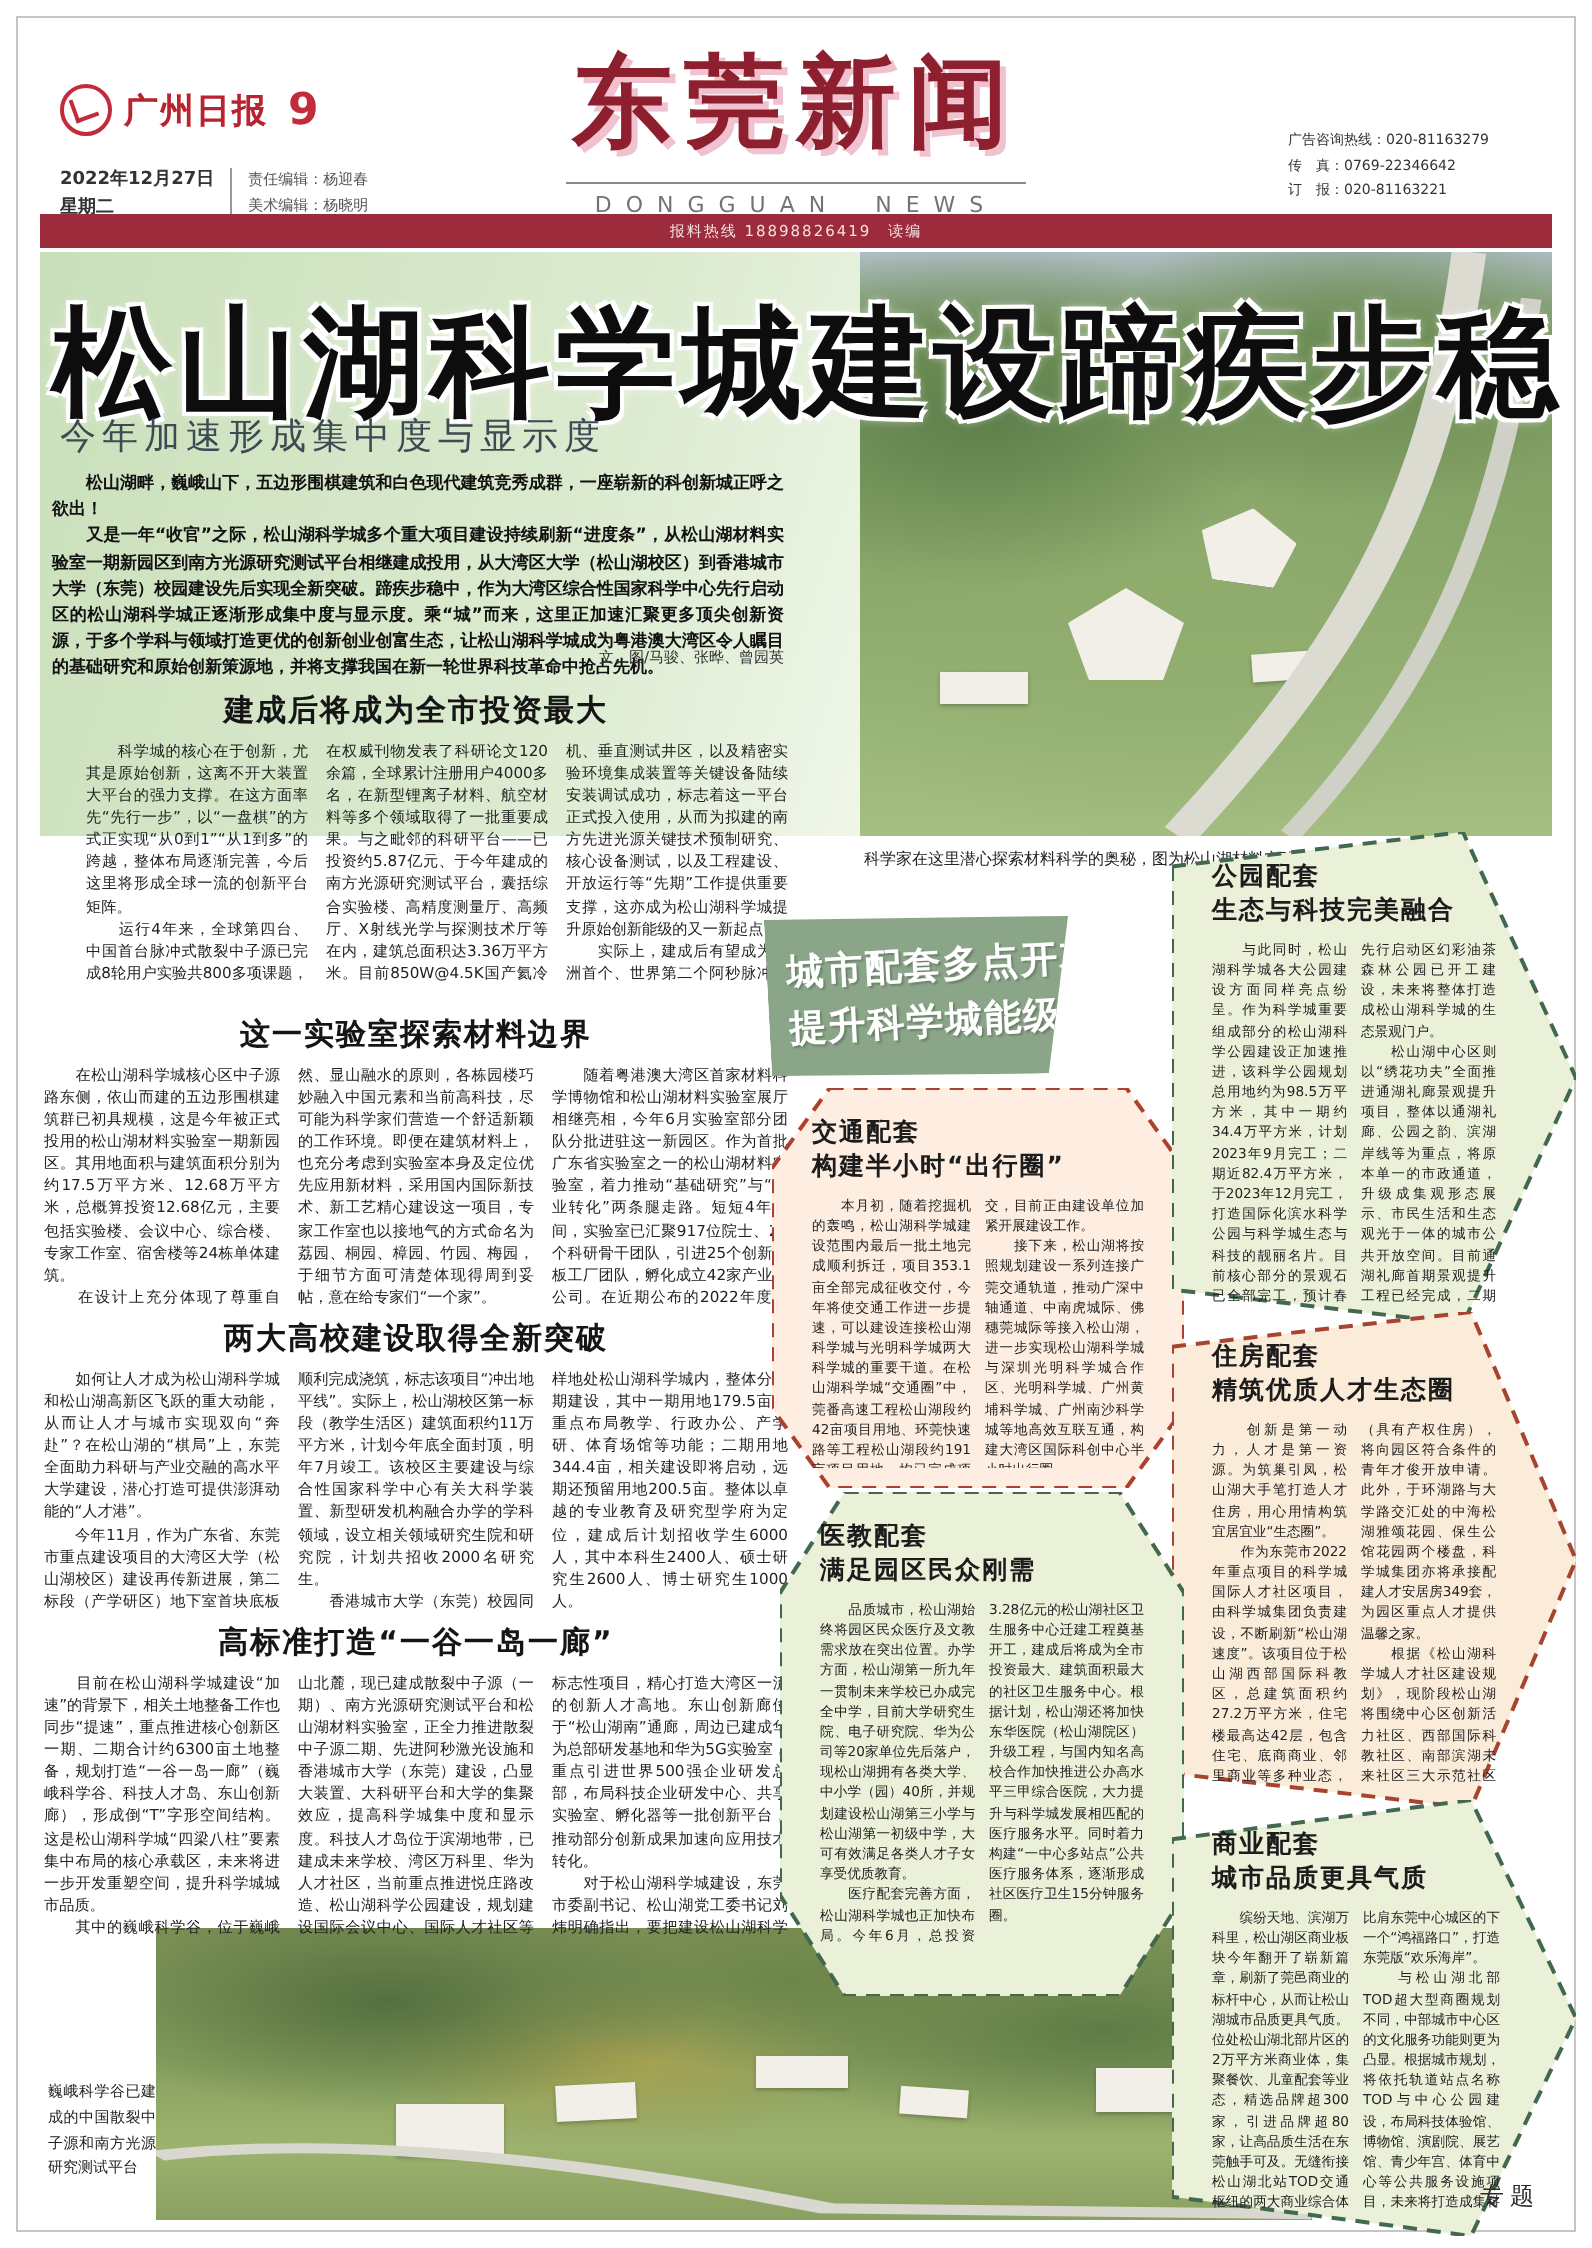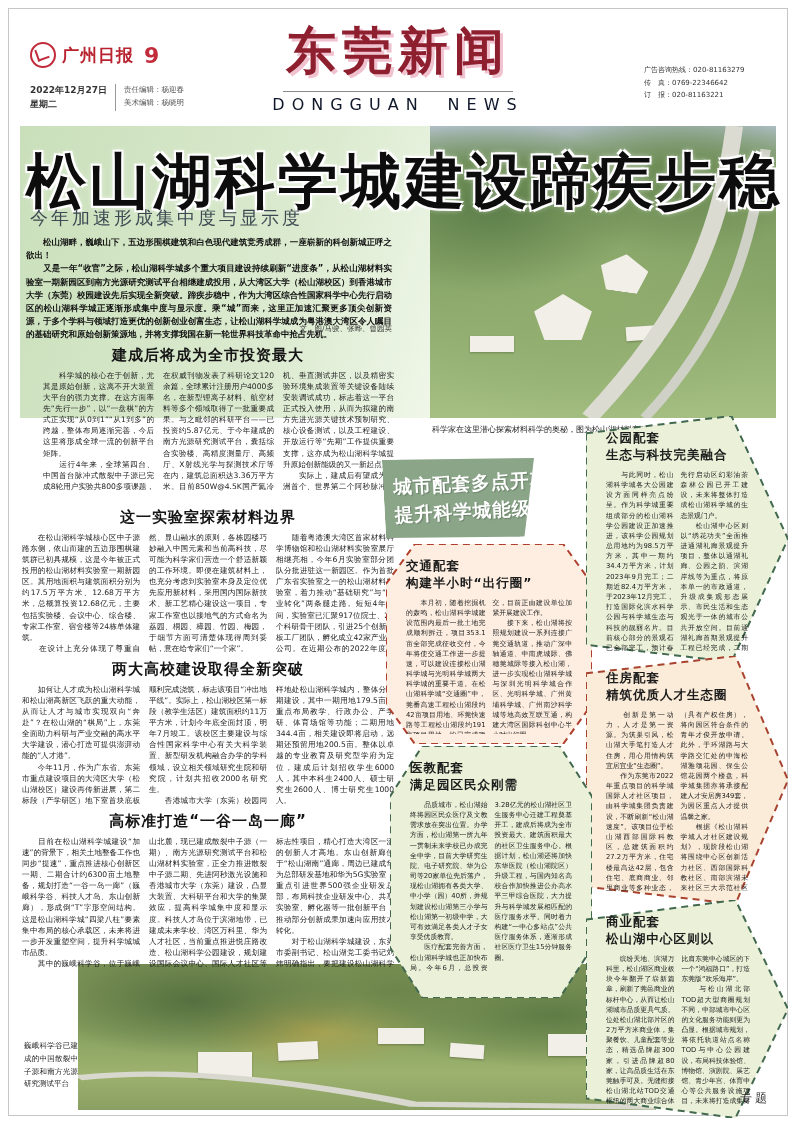--- a/index.html
+++ b/index.html
@@ -14,21 +14,21 @@
         border-left:2px solid #c22b3a;border-bottom:2px solid #c22b3a;transform:rotate(-20deg);}
   .logo-text{font-size:17px;font-weight:bold;color:#b8232f;letter-spacing:1px;}
   .logo-pageno{font-size:22px;font-weight:bold;color:#c22b3a;margin-left:4px;}
   .dateline{position:absolute;left:30px;top:84px;display:flex;align-items:stretch;gap:8px;z-index:3;}
   .date-block{font-size:9px;font-weight:bold;color:#333;line-height:1.5;}
   .editor-block{border-left:1px solid #999;padding-left:8px;font-size:7.5px;color:#555;line-height:1.7;}
   .masthead{position:absolute;left:248px;top:18px;width:300px;text-align:center;z-index:3;}
   .masthead-title{font-family:Liberation Mono, monospace;font-size:50px;font-weight:bold;
         color:#8e1f2f;letter-spacing:6px;text-shadow:3px 3px 0 #f0c2cf;white-space:nowrap;}
   .masthead-rule{width:230px;border-top:1px solid #8a8a8a;margin:6px auto 3px auto;}
-  .masthead-en{font-size:16px;color:#0f172a;letter-spacing:7px;}
+  .masthead-en{font-size:11px;color:#737373;letter-spacing:7px;}
   .contact{position:absolute;left:644px;top:64px;font-size:7px;color:#333;line-height:1.8;z-index:3;}
   .hotline-bar{position:absolute;left:20px;top:107px;width:756px;height:17px;background:#9c2c3c;z-index:3;
         display:flex;align-items:center;justify-content:center;}
   .hotline-bar span{color:#f3dfe2;font-size:7.5px;letter-spacing:1px;}
 
   
   .banner-bg{position:absolute;left:20px;top:126px;width:756px;height:292px;z-index:1;
         background:linear-gradient(108deg,#c9dfba 0%,#dcebd0 38%,#f2f8ec 62%,#ffffff 78%);}
   .photo-top{position:absolute;left:430px;top:126px;width:346px;height:292px;z-index:1;overflow:hidden;
         background:
@@ -120,20 +120,23 @@
   <div class="masthead">
     <div class="masthead-title">东莞新闻</div>
     <div class="masthead-rule"></div>
     <div class="masthead-en">DONGGUAN　NEWS</div>
   </div>
   <div class="contact">
     <div>广告咨询热线：020-81163279</div>
     <div>传　真：0769-22346642</div>
     <div>订　报：020-81163221</div>
   </div>
+  <div class="hotline-bar">
+    <span>报料热线 18898826419　读编</span>
+  </div>
 
   <div class="banner-bg"></div>
   <div class="photo-top">
     <div class="bld pent" style="left:104px;top:168px;width:58px;height:46px;"></div>
     <div class="bld pent" style="left:170px;top:128px;width:48px;height:38px;transform:rotate(8deg);"></div>
     <div class="bld" style="left:40px;top:210px;width:44px;height:16px;"></div>
     <div class="bld" style="left:196px;top:200px;width:38px;height:14px;transform:rotate(-4deg);"></div>
     <svg class="pt-road" viewBox="0 0 100 100" preserveAspectRatio="none">
       <path d="M88 0 C84 35 76 62 46 100" stroke="#dcdbd2" stroke-width="5" fill="none"></path>
       <path d="M97 8 C93 40 86 70 62 100" stroke="#cfd0c6" stroke-width="3" fill="none"></path>
@@ -223,21 +226,21 @@
       <div class="hex-body">　　品质城市，松山湖始终将园区民众医疗及文教需求放在突出位置。办学方面，松山湖第一所九年一贯制未来学校已办成完全中学，目前大学研究生院、电子研究院、华为公司等20家单位先后落户，现松山湖拥有各类大学、中小学（园）40所，并规划建设松山湖第三小学与松山湖第一初级中学，大可有效满足各类人才子女享受优质教育。
 　　医疗配套完善方面，松山湖科学城也正加快布局。今年6月，总投资3.28亿元的松山湖社区卫生服务中心迁建工程奠基开工，建成后将成为全市投资最大、建筑面积最大的社区卫生服务中心。根据计划，松山湖还将加快东华医院（松山湖院区）升级工程，与国内知名高校合作加快推进公办高水平三甲综合医院，大力提升与科学城发展相匹配的医疗服务水平。同时着力构建“一中心多站点”公共医疗服务体系，逐渐形成社区医疗卫生15分钟服务圈。</div>
     </div>
   </div>
   <div class="hex hex-business">
     <svg viewBox="0 0 100 100" preserveAspectRatio="none">
       <polygon class="hexshape fill-green" points="0,9 74,0 100,50 74,100 0,91"></polygon>
       </svg>
     <div class="hex-content" style="padding-right:38px;">
       <div class="hex-title">商业配套</div>
-      <div class="hex-sub">松山湖中心区则以</div>
+      <div class="hex-sub">城市品质更具气质</div>
       <div class="hex-body">　　缤纷天地、滨湖万科里，松山湖区商业板块今年翻开了崭新篇章，刷新了莞邑商业的标杆中心，从而让松山湖城市品质更具气质。位处松山湖北部片区的2万平方米商业体，集聚餐饮、儿童配套等业态，精选品牌超300家，引进品牌超80家，让高品质生活在东莞触手可及。无缝衔接松山湖北站TOD交通枢纽的两大商业综合体项目建成后，将接驳这一片区域打造成松山湖科学城综合生活配套服务中心，并辐射整个松山湖功能区，甚至成为比肩东莞中心城区的下一个“鸿福路口”，打造东莞版“欢乐海岸”。
 　　与松山湖北部TOD超大型商圈规划不同，中部城市中心区的文化服务功能则更为凸显。根据城市规划，将依托轨道站点名称TOD与中心公园建设，布局科技体验馆、博物馆、演剧院、展艺馆、青少年宫、体育中心等公共服务设施项目，未来将打造成集科技、生活、艺术功能于一体的城市中心区，为各类人才提供优质精神粮食。</div>
     </div>
   </div>
 
   <div class="photo-bottom">
     <div class="bld" style="left:120px;top:88px;width:54px;height:26px;"></div>
     <div class="bld" style="left:200px;top:78px;width:40px;height:18px;transform:rotate(-3deg);"></div>
     <div class="bld" style="left:300px;top:64px;width:46px;height:16px;"></div>
     <div class="bld" style="left:372px;top:80px;width:34px;height:14px;transform:rotate(4deg);"></div>

